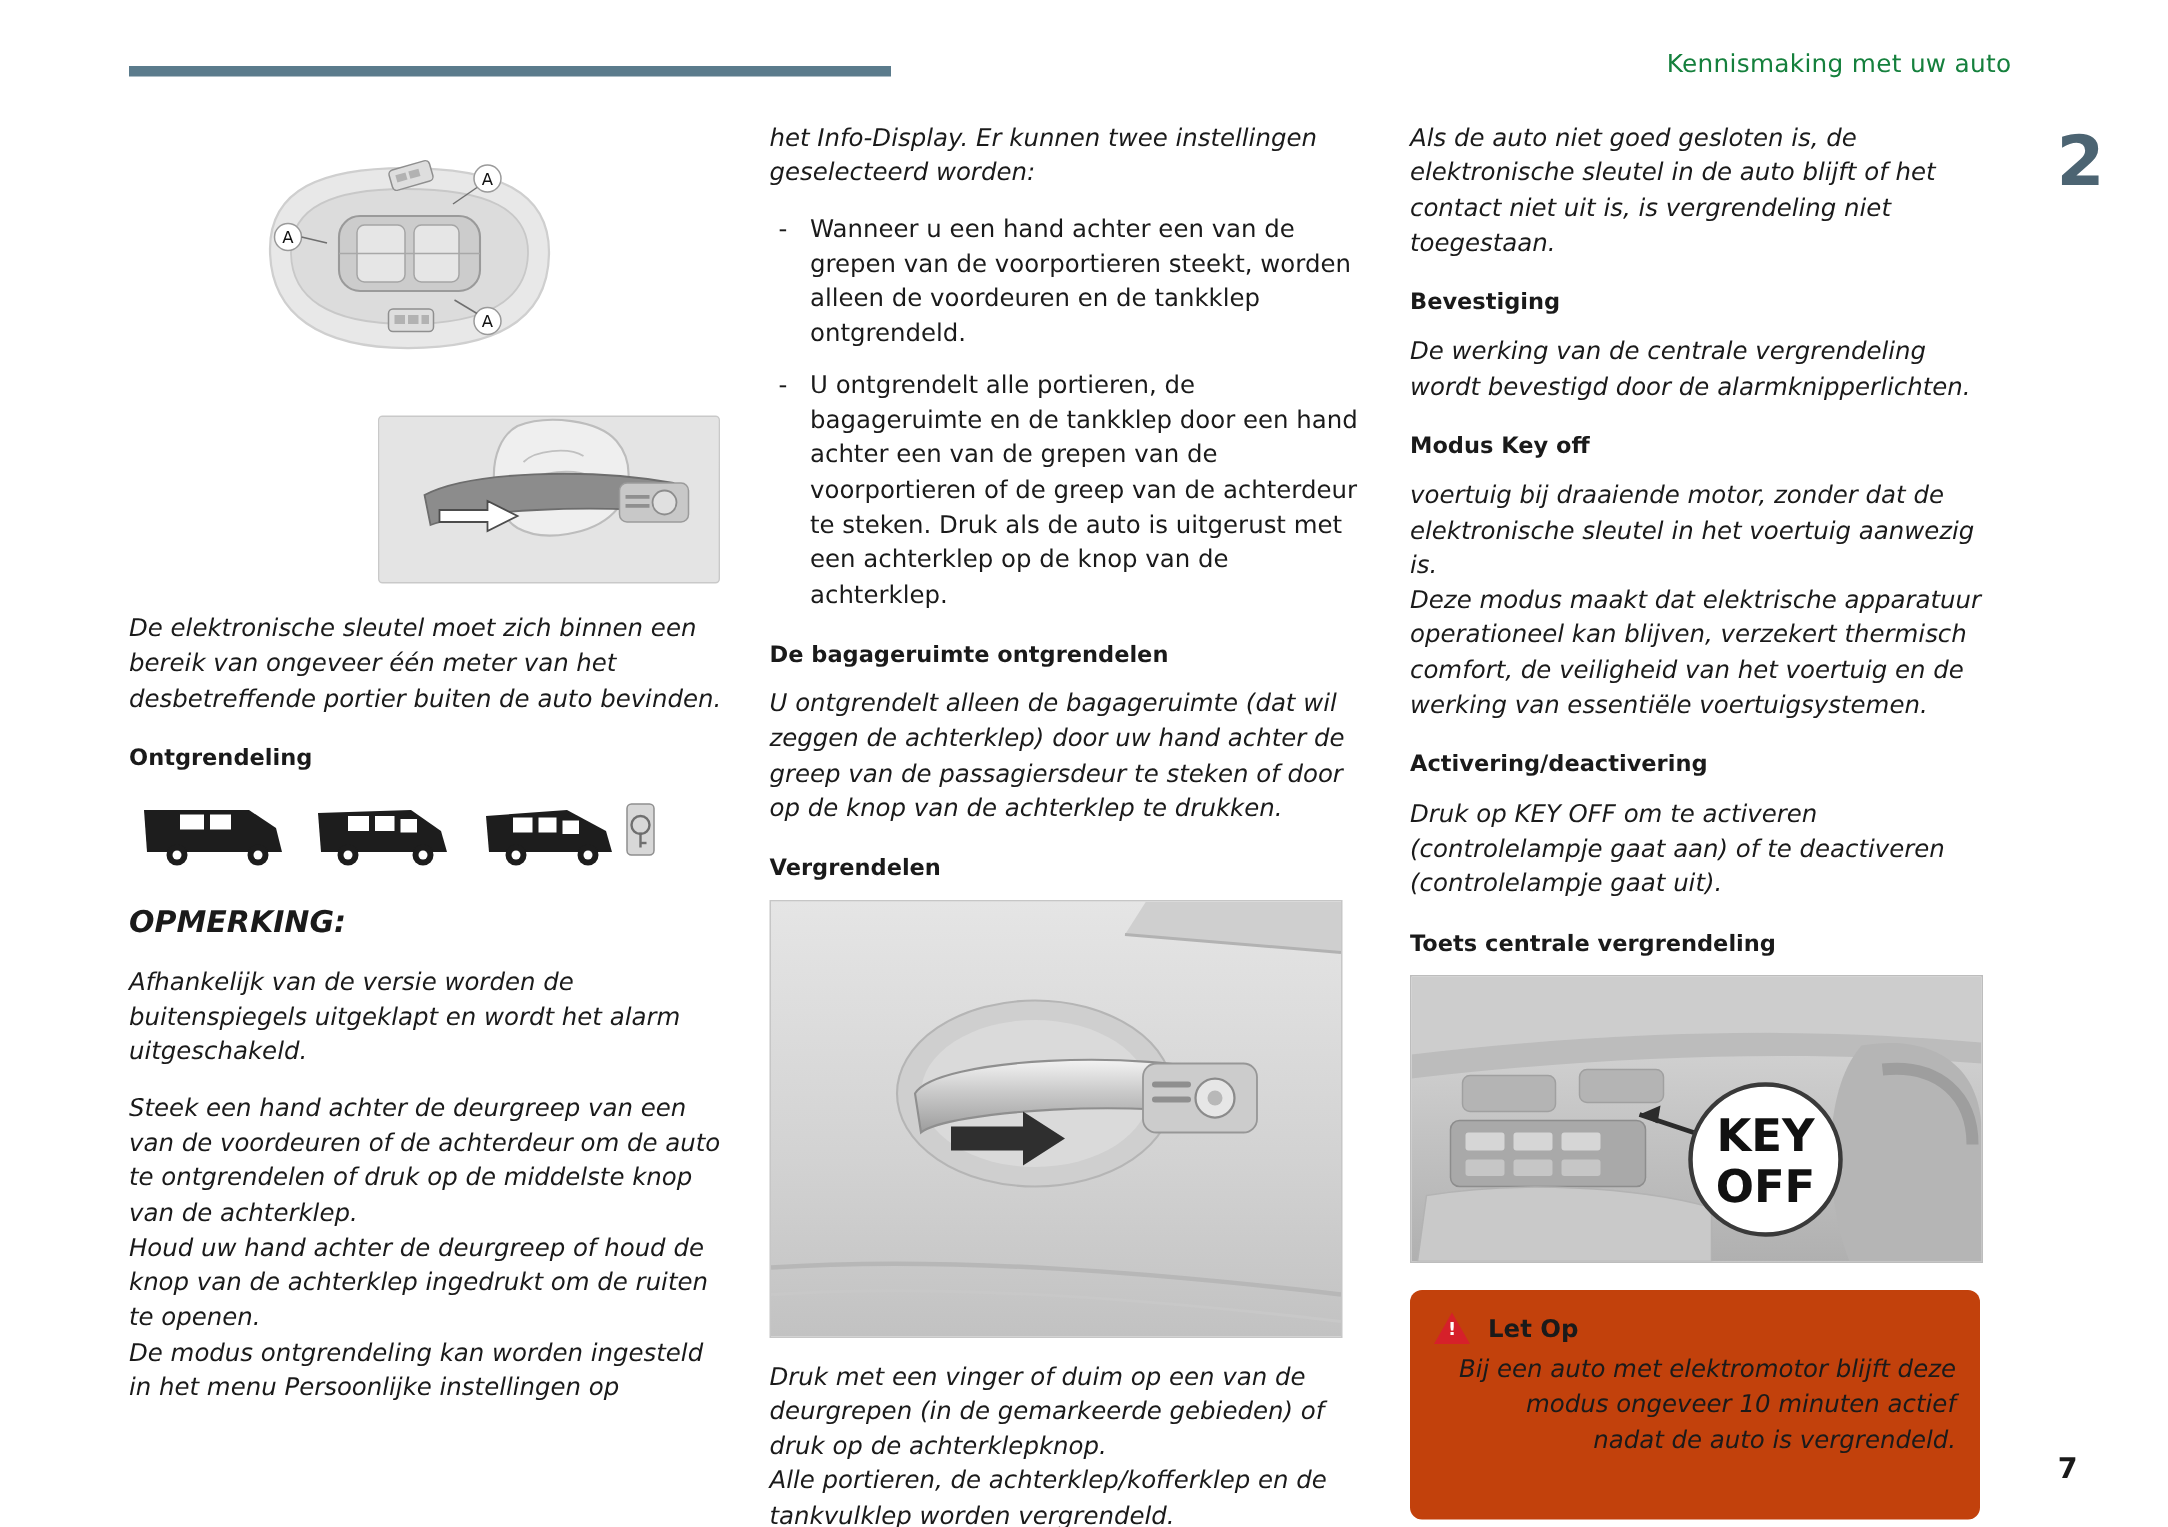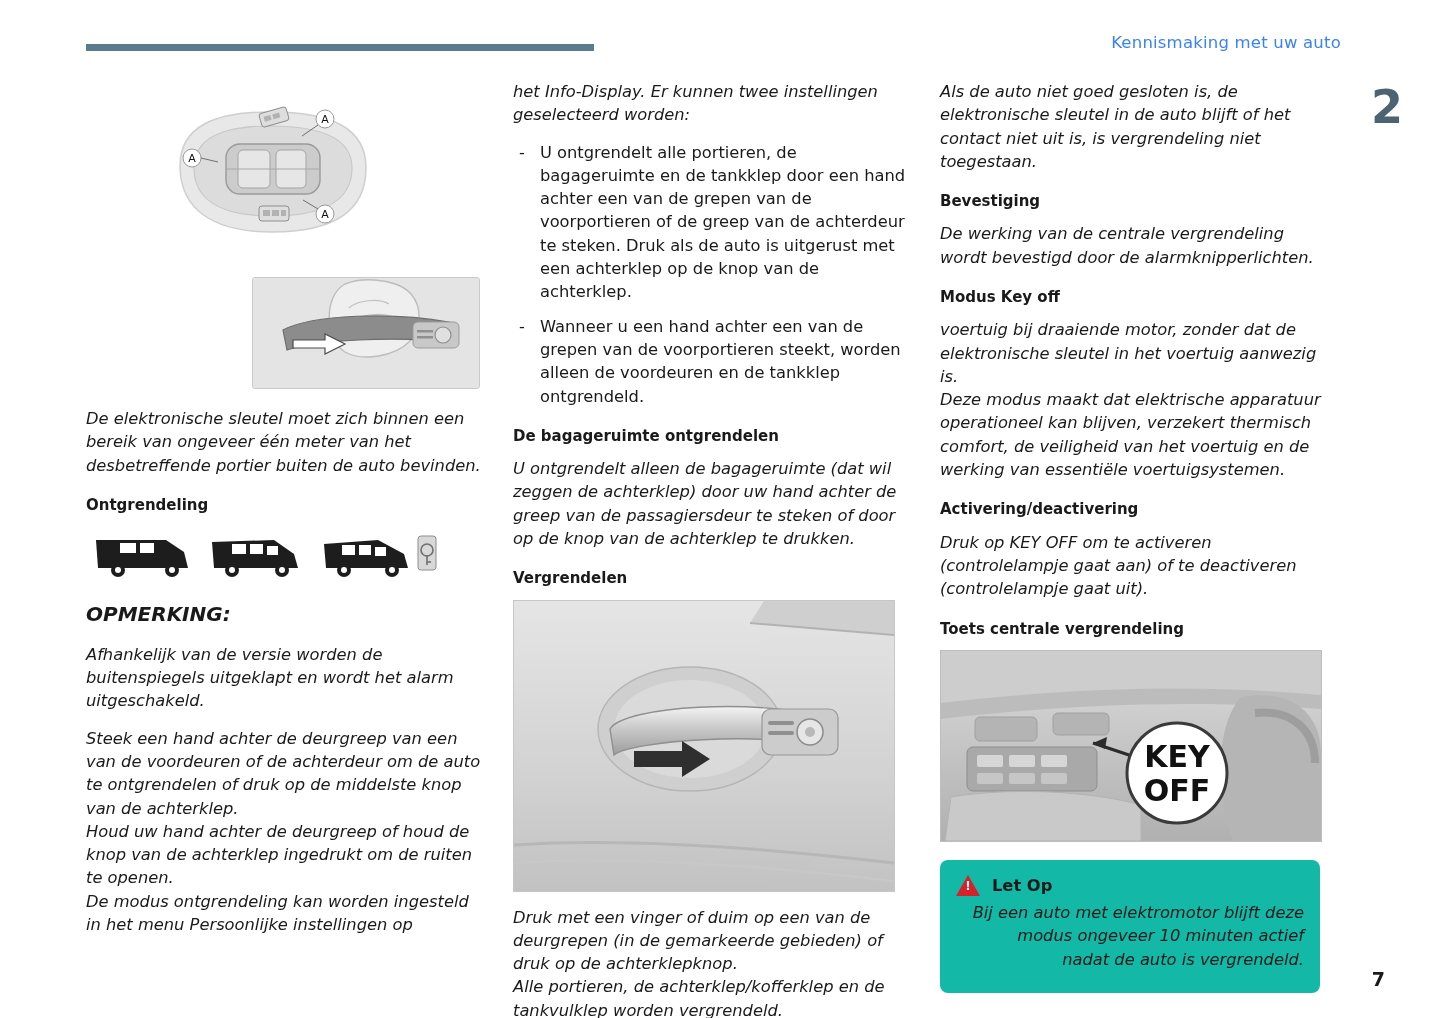--- a/index.html
+++ b/index.html
@@ -27,21 +27,21 @@
     top: 44px;
     width: 508px;
     height: 7px;
     background: #5b7b8c;
   }
   .header-title {
     position: absolute;
     right: 104px;
     top: 33px;
     font-size: 16.5px;
-    color: #3b82f6;
+    color: #15803d;
     letter-spacing: 0.2px;
   }
   .chapter-number {
     position: absolute;
     right: 42px;
     top: 84px;
     font-size: 46px;
     font-weight: bold;
     color: #4c6472;
     line-height: 1;
@@ -128,23 +128,23 @@
     width: 380px; height: 190px;
     margin: 1px 0 18px 0;
     background: linear-gradient(180deg,#d7d7d7 0%, #c6c6c6 50%, #b9b9b9 100%);
     border: 1px solid #bdbdbd;
     position: relative;
     overflow: hidden;
   }
   
   .warn-box {
     margin-top: 14px;
-    background: #14b8a6;
+    background: #c2410c;
     border-radius: 8px;
-    padding: 14px 16px 8px 16px;
+    padding: 14px 16px 28px 16px;
     width: 348px;
   }
   .warn-head {
     display: flex;
     align-items: center;
     gap: 12px;
     margin-bottom: 4px;
   }
   .warn-tri {
     width: 0; height: 0;
@@ -302,22 +302,22 @@
     <p>Afhankelijk van de versie worden de buitenspiegels uitgeklapt en wordt het alarm uitgeschakeld.</p>
     <p class="tight">Steek een hand achter de deurgreep van een van de voordeuren of de achterdeur om de auto te ontgrendelen of druk op de middelste knop van de achterklep.</p>
     <p class="tight">Houd uw hand achter de deurgreep of houd de knop van de achterklep ingedrukt om de ruiten te openen.</p>
     <p>De modus ontgrendeling kan worden ingesteld in het menu Persoonlijke instellingen op</p>
   </div>
 
   <div class="col col2">
     <p>het Info-Display. Er kunnen twee instellingen geselecteerd worden:</p>
 
     <ul class="dashlist">
+      <li>Wanneer u een hand achter een van de grepen van de voorportieren steekt, worden alleen de voordeuren en de tankklep ontgrendeld.</li>
       <li>U ontgrendelt alle portieren, de bagageruimte en de tankklep door een hand achter een van de grepen van de voorportieren of de greep van de achterdeur te steken. Druk als de auto is uitgerust met een achterklep op de knop van de achterklep.</li>
-      <li>Wanneer u een hand achter een van de grepen van de voorportieren steekt, worden alleen de voordeuren en de tankklep ontgrendeld.</li>
     </ul>
 
     <h3 class="sub">De bagageruimte ontgrendelen</h3>
     <p>U ontgrendelt alleen de bagageruimte (dat wil zeggen de achterklep) door uw hand achter de greep van de passagiersdeur te steken of door op de knop van de achterklep te drukken.</p>
 
     <h3 class="sub">Vergrendelen</h3>
 
     <div class="fig-lock">
       <svg width="380" height="290" viewBox="0 0 380 290" xmlns="http://www.w3.org/2000/svg">
         <defs>

